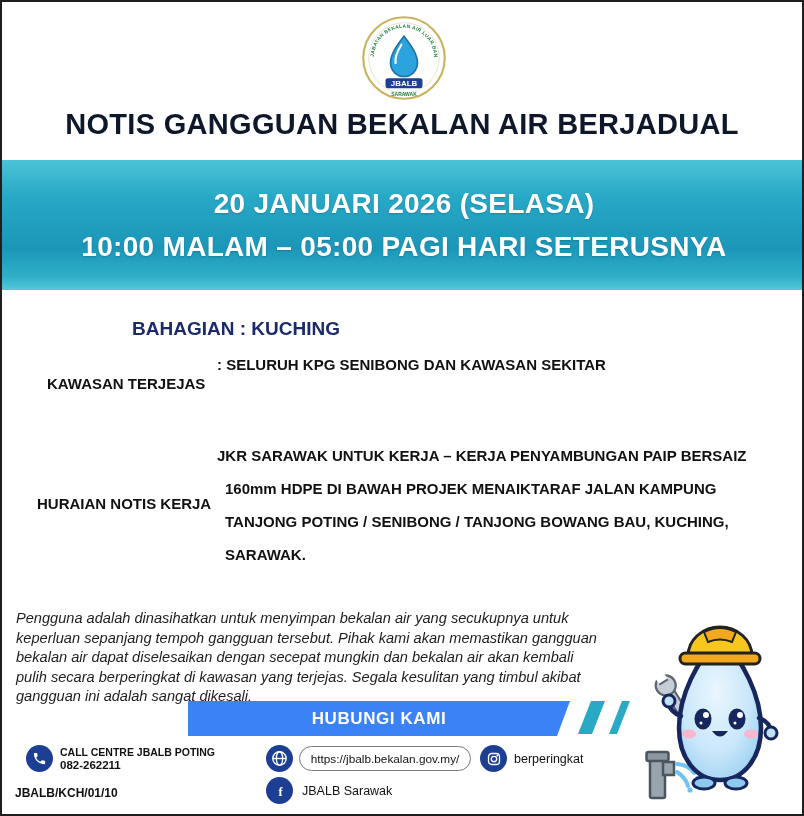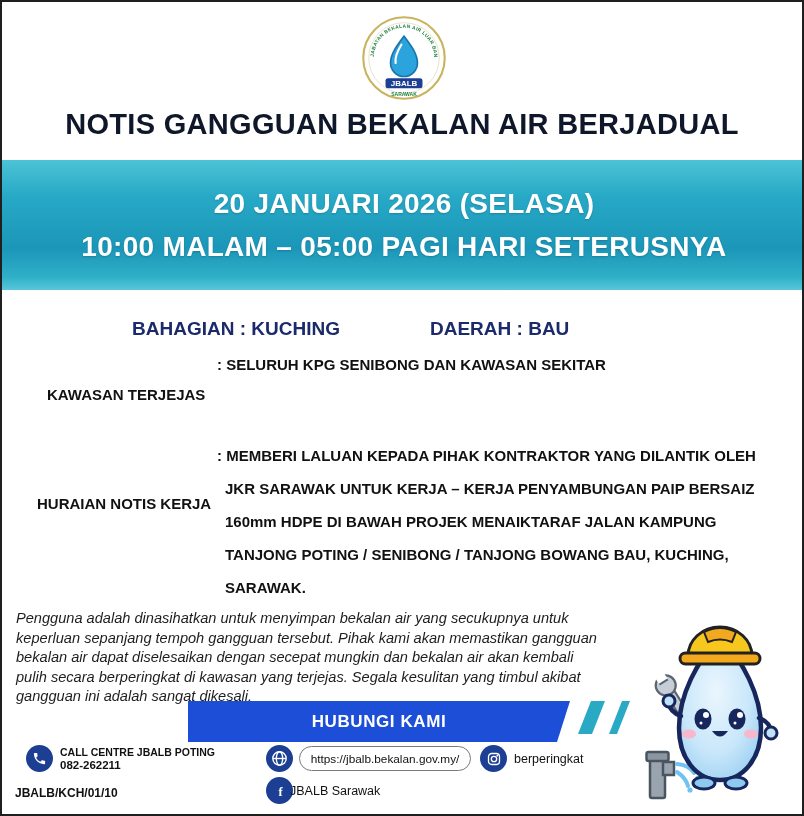--- a/index.html
+++ b/index.html
@@ -23,36 +23,36 @@
     display:flex; flex-direction:column; align-items:center; justify-content:center; gap:11px;
   }
   .schedule .line {
     color:#fff; font-size:28px; font-weight:bold; letter-spacing:.3px;
     text-shadow:0 1px 2px rgba(0,0,0,.18);
   }
   
   .bahagian { position:absolute; top:316px; left:130px; font-size:19px; font-weight:bold; color:#1b2a6b;text-align:right; }
   .daerah   { position:absolute; top:316px; left:428px; font-size:19px; font-weight:bold; color:#1b2a6b; }
   
-  .k-label { position:absolute; top:373px; left:45px;  font-size:15px; font-weight:bold;margin-top:11px; }
+  .k-label { position:absolute; top:373px; left:45px;  font-size:15px; font-weight:bold; }
   .k-value { position:absolute; top:354px; left:215px; font-size:15px; font-weight:bold; }
   
   .h-label { position:absolute; top:445px; left:35px; font-size:15px; font-weight:bold;margin-top:48px; }
   .h-value { position:absolute; top:437px; left:215px; width:582px; }
   .h-line  { font-size:15px; font-weight:bold; line-height:33px; white-space:nowrap; }
   .h-line + .h-line { padding-left:8px; }
   
   .disclaimer {
     position:absolute; top:607px; left:14px; width:588px;
     font-size:14.6px; font-style:italic; color:#1d1d1d; line-height:1.34;
   }
   
   .hubungi {
-    position:absolute; top:699px; left:186px; width:382px; height:41px;
-    background:#1d4ed8; color:#fff; font-size:17px; font-weight:bold; letter-spacing:.6px;
+    position:absolute; top:699px; left:186px; width:382px; height:35px;
+    background:#3b82f6; color:#fff; font-size:17px; font-weight:bold; letter-spacing:.6px;
     display:flex; align-items:center; justify-content:center;
     clip-path:polygon(0 0,100% 0,calc(100% - 13px) 100%,0 100%);
   }
   .stripe { position:absolute; top:699px; height:33px; background:#2aa9c5;
     clip-path:polygon(13px 0,100% 0,calc(100% - 13px) 100%,0 100%); }
   .stripe-1 { left:576px; width:27px; }
   .stripe-2 { left:607px; width:21px; }
   
   .cicon {
     position:absolute; width:27px; height:27px; border-radius:50%;
@@ -63,21 +63,21 @@
   .ic-insta { left:478px; top:743px; }
   .ic-fb    { left:264px; top:775px; }
   .cc-label { position:absolute; left:58px; top:744px; font-size:10.5px; font-weight:bold; }
   .cc-num   { position:absolute; left:58px; top:757px; font-size:11.5px; font-weight:bold; }
   .url-pill {
     position:absolute; left:297px; top:744px; width:172px; height:25px;
     border:1.5px solid #7a7a7a; border-radius:13px;
     display:flex; align-items:center; justify-content:center; font-size:11.8px;
   }
   .insta-text { position:absolute; left:512px; top:750px; font-size:12.5px; }
-  .fb-text    { position:absolute; left:288px; top:782px; font-size:12.5px; }
+  .fb-text    { position:absolute; left:300px; top:782px; font-size:12.5px; }
   .ref        { position:absolute; left:13px;  top:784px; font-size:12px; font-weight:bold; }
   
   .mascot { position:absolute; left:638px; top:604px; width:160px; height:195px; }
 </style>
 </head>
 <body>
 
 <div class="page">
 
   <svg class="logo" viewBox="0 0 100 100">
@@ -97,28 +97,26 @@
   </svg>
 
   <div class="title">NOTIS GANGGUAN BEKALAN AIR BERJADUAL</div>
 
   <div class="schedule">
     <div class="line">20 JANUARI 2026 (SELASA)</div>
     <div class="line">10:00 MALAM – 05:00 PAGI HARI SETERUSNYA</div>
   </div>
 
   <div class="bahagian">BAHAGIAN : KUCHING</div>
-  <div class="daerah">DAERAH : BAU</div>
 
   <div class="k-label">KAWASAN TERJEJAS</div>
   <div class="k-value">: SELURUH KPG SENIBONG DAN KAWASAN SEKITAR</div>
 
   <div class="h-label">HURAIAN NOTIS KERJA</div>
   <div class="h-value">
-    <div class="h-line">: MEMBERI LALUAN KEPADA PIHAK KONTRAKTOR YANG DILANTIK OLEH</div>
     <div class="h-line">JKR SARAWAK UNTUK KERJA – KERJA PENYAMBUNGAN PAIP BERSAIZ</div>
     <div class="h-line">160mm HDPE DI BAWAH PROJEK MENAIKTARAF JALAN KAMPUNG</div>
     <div class="h-line">TANJONG POTING / SENIBONG / TANJONG BOWANG BAU, KUCHING,</div>
     <div class="h-line">SARAWAK.</div>
   </div>
 
   <div class="disclaimer">Pengguna adalah dinasihatkan untuk menyimpan bekalan air yang secukupnya untuk keperluan sepanjang tempoh gangguan tersebut. Pihak kami akan memastikan gangguan bekalan air dapat diselesaikan dengan secepat mungkin dan bekalan air akan kembali pulih secara berperingkat di kawasan yang terjejas. Segala kesulitan yang timbul akibat gangguan ini adalah sangat dikesali.</div>
 
   <svg class="mascot" viewBox="0 0 160 195">
     <defs>

